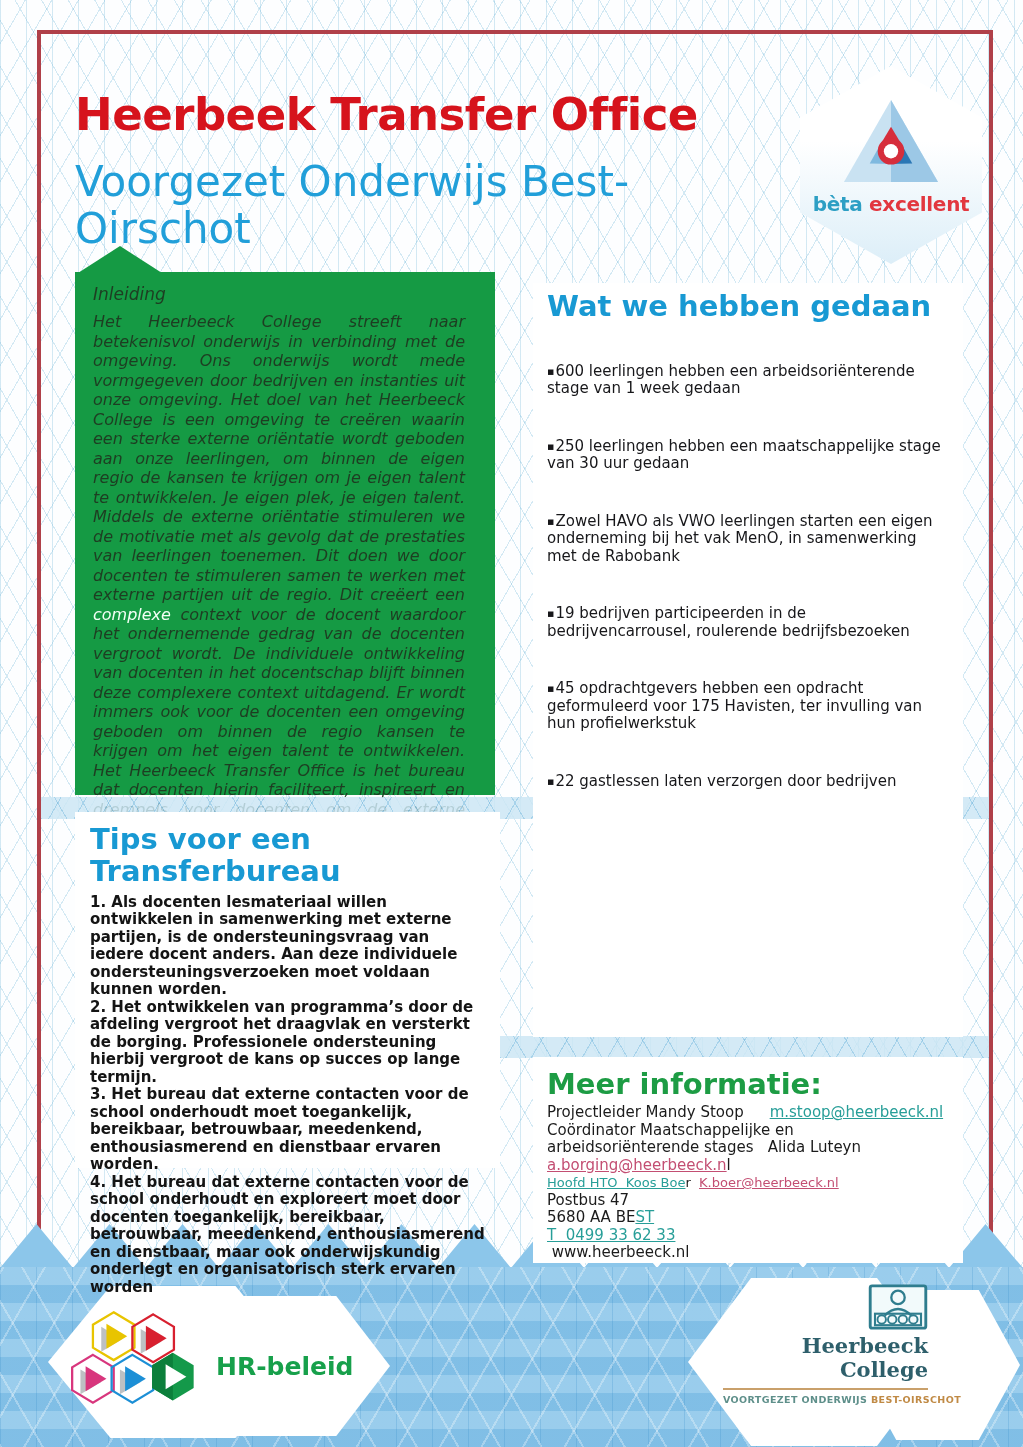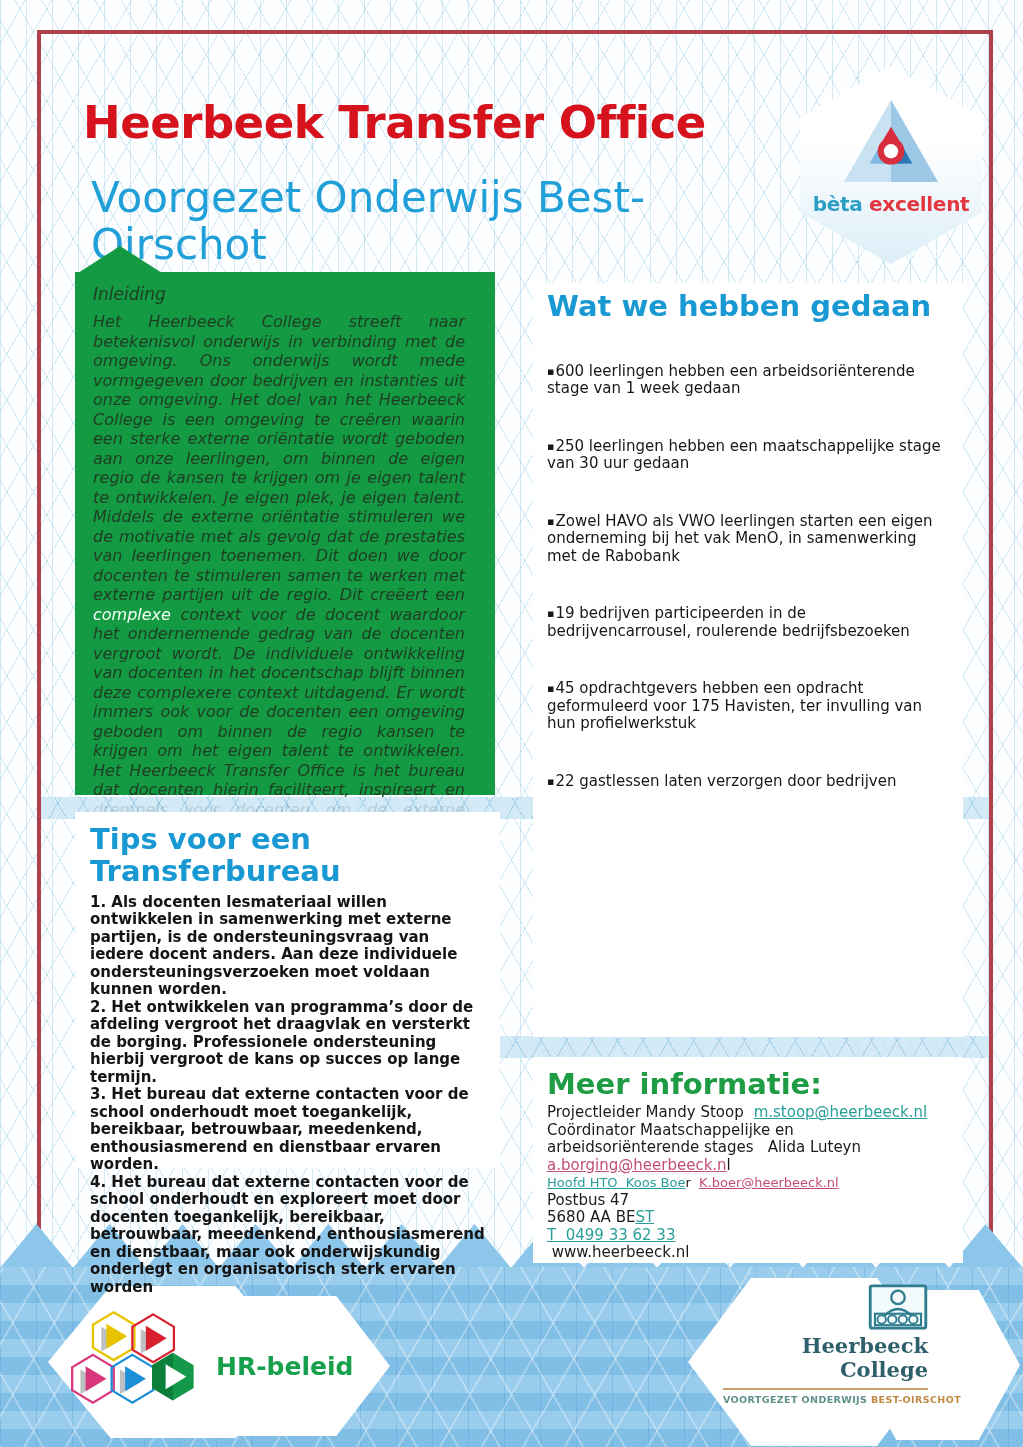--- a/index.html
+++ b/index.html
@@ -10,25 +10,25 @@
     background-image:
       repeating-linear-gradient(90deg, rgba(102,178,214,.28) 0 1px, transparent 1px 26px),
       repeating-linear-gradient(60deg, rgba(102,178,214,.28) 0 1px, transparent 1px 23px),
       repeating-linear-gradient(-60deg, rgba(102,178,214,.28) 0 1px, transparent 1px 23px);
   }
   .frame{
     position:absolute; left:37px; top:30px; width:956px; height:1250px;
     border:4px solid #B04049; box-sizing:border-box;
   }
   .title{
-    position:absolute; left:75px; top:88px; margin:8px; width:700px;
+    position:absolute; left:75px; top:88px; margin:0; width:700px;
     font-size:45px; font-weight:700; letter-spacing:-.5px; color:#D6131C;
   }
   .subtitle{
-    position:absolute; left:75px; top:158px; margin:16px; width:630px;
+    position:absolute; left:75px; top:158px; margin:0; width:630px;
     font-size:42px; font-weight:400; line-height:1.13; color:#219FD9;
   }
   
   .badge-beta{
     position:absolute; left:800px; top:66px; width:182px; height:198px;
     background:linear-gradient(180deg,#ffffff 38%,#DCEEF8 100%);
     clip-path:polygon(50% 0%,100% 26%,100% 74%,50% 100%,0% 74%,0% 26%);
     text-align:center;
   }
   .badge-beta svg{margin-top:30px;}
@@ -77,21 +77,21 @@
   .tips-box h3{width:330px; margin-bottom:6px;}
   .tips-box p{margin:0; font-size:15px; line-height:17.5px; font-weight:700; color:#141414;}
   
   .info-box{
     position:absolute; left:533px; top:1057px; width:430px; height:206px;
     background:#ffffff; box-sizing:border-box; padding:10px 14px;
   }
   .info-box h3{margin:0 0 3px 0; font-size:29px; font-weight:700; color:#1D9C44;}
   .info-line{font-size:15px; line-height:17.5px; color:#1B1B1B;}
   .info-line.sm{font-size:13px;}
-  .gap{margin-left:10px;}
+  .gap{margin-left:26px;}
   .lnk-teal{color:#279E98; text-decoration:underline; cursor:pointer;}
   .lnk-red{color:#C34E72; text-decoration:underline; cursor:pointer;}
   
   .zigzag{position:absolute; left:0; top:1222px;}
   .footer-band{
     position:absolute; left:0; top:1267px; width:1023px; height:180px;
     background-color:#8CC6EA;
     background-image:
       repeating-linear-gradient(60deg, rgba(255,255,255,.30) 0 2px, transparent 2px 36px),
       repeating-linear-gradient(-60deg, rgba(255,255,255,.30) 0 2px, transparent 2px 36px),

